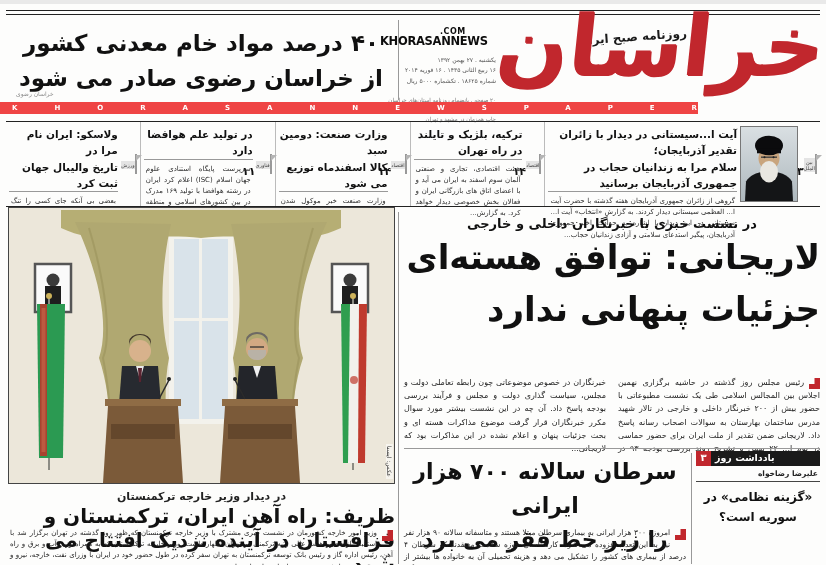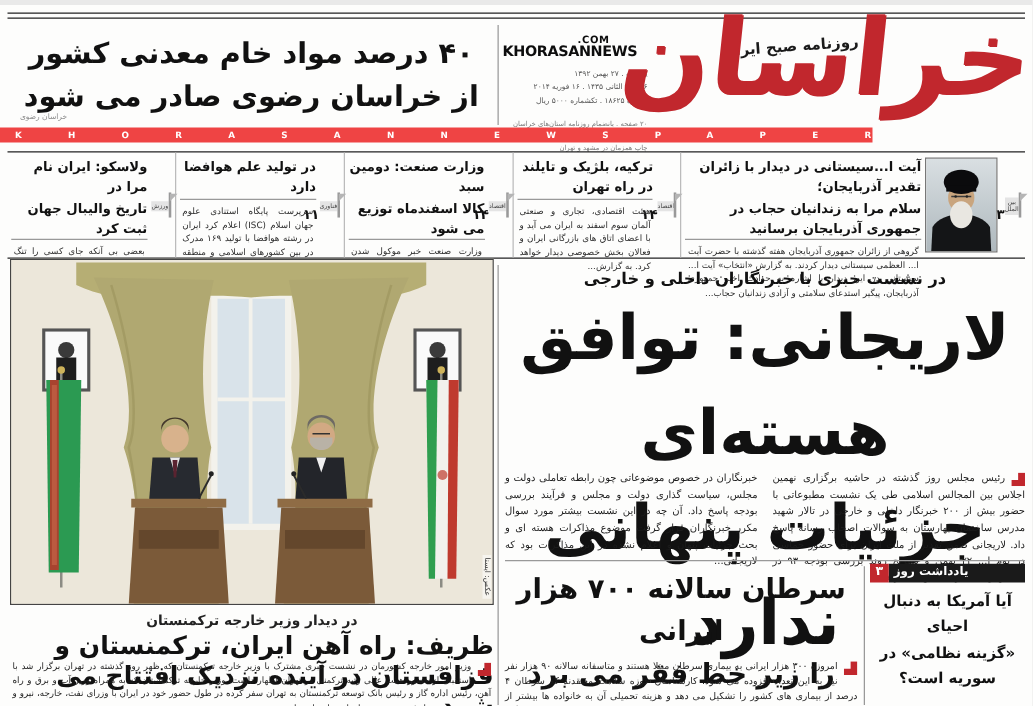--- a/index.html
+++ b/index.html
@@ -7,21 +7,21 @@
   body{font-family:"DejaVu Sans",sans-serif}
   .page{position:relative;width:826px;height:565px;margin:4px auto;background:#fdfdfc;overflow:hidden;direction:rtl;color:#111}
   .abs{position:absolute}
   .hrule{position:absolute;border-top:1px solid #222}
   .hrule.thin{border-top-color:#999}
   .vrule{position:absolute;border-left:1px solid #999}
 
   
   .mast-headline{left:8px;top:22px;width:386px;text-align:center;font-weight:bold;font-size:23px;line-height:1.5}
   .mast-sig{left:16px;top:86px;font-size:6px;color:#8a8a8a}
-  .mast-mid{left:402px;top:24px;width:116px}
+  .mast-mid{left:380px;top:24px;width:116px}
   .site{direction:ltr;text-align:left;color:#0d0d0d;line-height:1}
   .site-com{font-size:8px;font-weight:bold;margin-left:60px;letter-spacing:.5px}
   .site-name{font-size:11.5px;font-weight:bold;letter-spacing:-.3px}
   .date-lines{margin-top:7px;font-size:6px;color:#555;line-height:1.8;text-align:right}
   .info-lines{margin-top:9px;font-size:5.5px;color:#777;line-height:1.7;text-align:right}
   .logo-area{left:520px;top:4px;width:300px;height:106px;z-index:3}
   .logo-tagline{position:absolute;left:58px;top:22px;font-size:12px;font-weight:bold;color:#1a1a1a;transform:rotate(-4deg)}
   .logo-fa{position:absolute;right:-4px;top:-14px;font-size:84px;font-weight:bold;color:#c1272d;transform:skewX(-6deg);line-height:1.25;text-shadow:1px 1px 0 #c1272d}
   .name-bar{left:0;top:98px;width:698px;height:12px;background:#ef4444;overflow:hidden;z-index:1}
   .name-bar span{display:block;direction:ltr;color:#fff;font-size:7px;font-weight:bold;letter-spacing:37px;padding:2px 0 0 12px;white-space:nowrap}
@@ -40,21 +40,21 @@
   .item-content{flex:1;display:flex;flex-direction:column;min-width:0}
   .item-h{font-size:10.5px;font-weight:bold;line-height:1.55;padding-bottom:0;border-bottom:1px solid #999}
   .item-body{font-size:7px;color:#2b2b2b;text-align:justify;line-height:1.6;padding:4px 2px 0}
 
   
   .red-mark{float:right;width:11px;height:11px;margin-left:5px;margin-top:2px;background:#c1272d;
     clip-path:polygon(100% 0,100% 100%,0 100%,0 55%,50% 55%,50% 0)}
 
   
   .main-kicker{left:404px;top:212px;width:416px;text-align:center;font-size:13px;font-weight:bold}
-  .main-headline{left:404px;top:228px;width:416px;text-align:center;font-weight:bold;font-size:50px;line-height:1.52}
+  .main-headline{left:404px;top:228px;width:416px;font-weight:bold;font-size:34px;line-height:1.52}
   .main-body{left:404px;top:372px;width:416px;display:flex;gap:12px;direction:rtl;font-size:8px;line-height:1.65;text-align:justify;color:#1c1c1c}
   .main-body>div{flex:1}
 
   
   .cancer-h{left:402px;top:451px;width:286px;text-align:center;font-weight:bold;font-size:22px;line-height:1.55}
   .cancer-body{left:404px;top:523px;width:282px;font-size:7.5px;line-height:1.6;text-align:justify;color:#1c1c1c}
 
   
   .note{left:696px;top:447px;width:124px}
   .note-head{display:flex;direction:rtl;align-items:stretch;height:15px}
@@ -305,22 +305,22 @@
   <div class="abs cancer-body">
     <span class="red-mark"></span><span>امروزه ۳۰۰ هزار ایرانی به بیماری سرطان مبتلا هستند و متاسفانه سالانه ۹۰ هزار نفر نیز به این تعداد افزوده می شود. کارشناسان حوزه سلامت معتقدند که سرطان ۴ درصد از بیماری های کشور را تشکیل می دهد و هزینه تحمیلی آن به خانواده ها بیشتر از درمان این بیماری است به طوری که این مسئله باعث می شود برخی خانواده ها درگیر چنین بیماری غیر واگیری هستند...</span>
     
   </div>
 
   <div class="abs note">
     <div class="note-head">
       <div class="note-title-bar">یادداشت روز</div>
       <div class="note-num">۳</div>
     </div>
+    <div class="note-author">علیرضا رضاخواه</div>
     <div class="note-title">
-      <div>آیا آمریکا به دنبال احیای</div>
       <div>«گزینه نظامی» در سوریه است؟</div>
     </div>
 
   </div>
 
   <div class="abs zarif-kicker">در دیدار وزیر خارجه ترکمنستان</div>
   <div class="abs zarif-h">ظریف: راه آهن ایران، ترکمنستان و قزاقستان در آینده نزدیک افتتاح می شود</div>
   <div class="abs zarif-body">
     <span class="red-mark"></span><span>وزیر امور خارجه کشورمان در نشست خبری مشترک با وزیر خارجه ترکمنستان که ظهر روز گذشته در تهران برگزار شد با استقبال از حضور هیئت عالی رتبه ترکمنی در تهران اظهار داشت: وزیر خارجه ترکمنستان که به همراه وزیر آب و برق و راه آهن، رئیس اداره گاز و رئیس بانک توسعه ترکمنستان به تهران سفر کرده در طول حضور خود در ایران با وزرای نفت، خارجه، نیرو و صنعت و همچنین با رئیس جمهور دیدارهایی را خواهد داشت...</span>
   </div>

